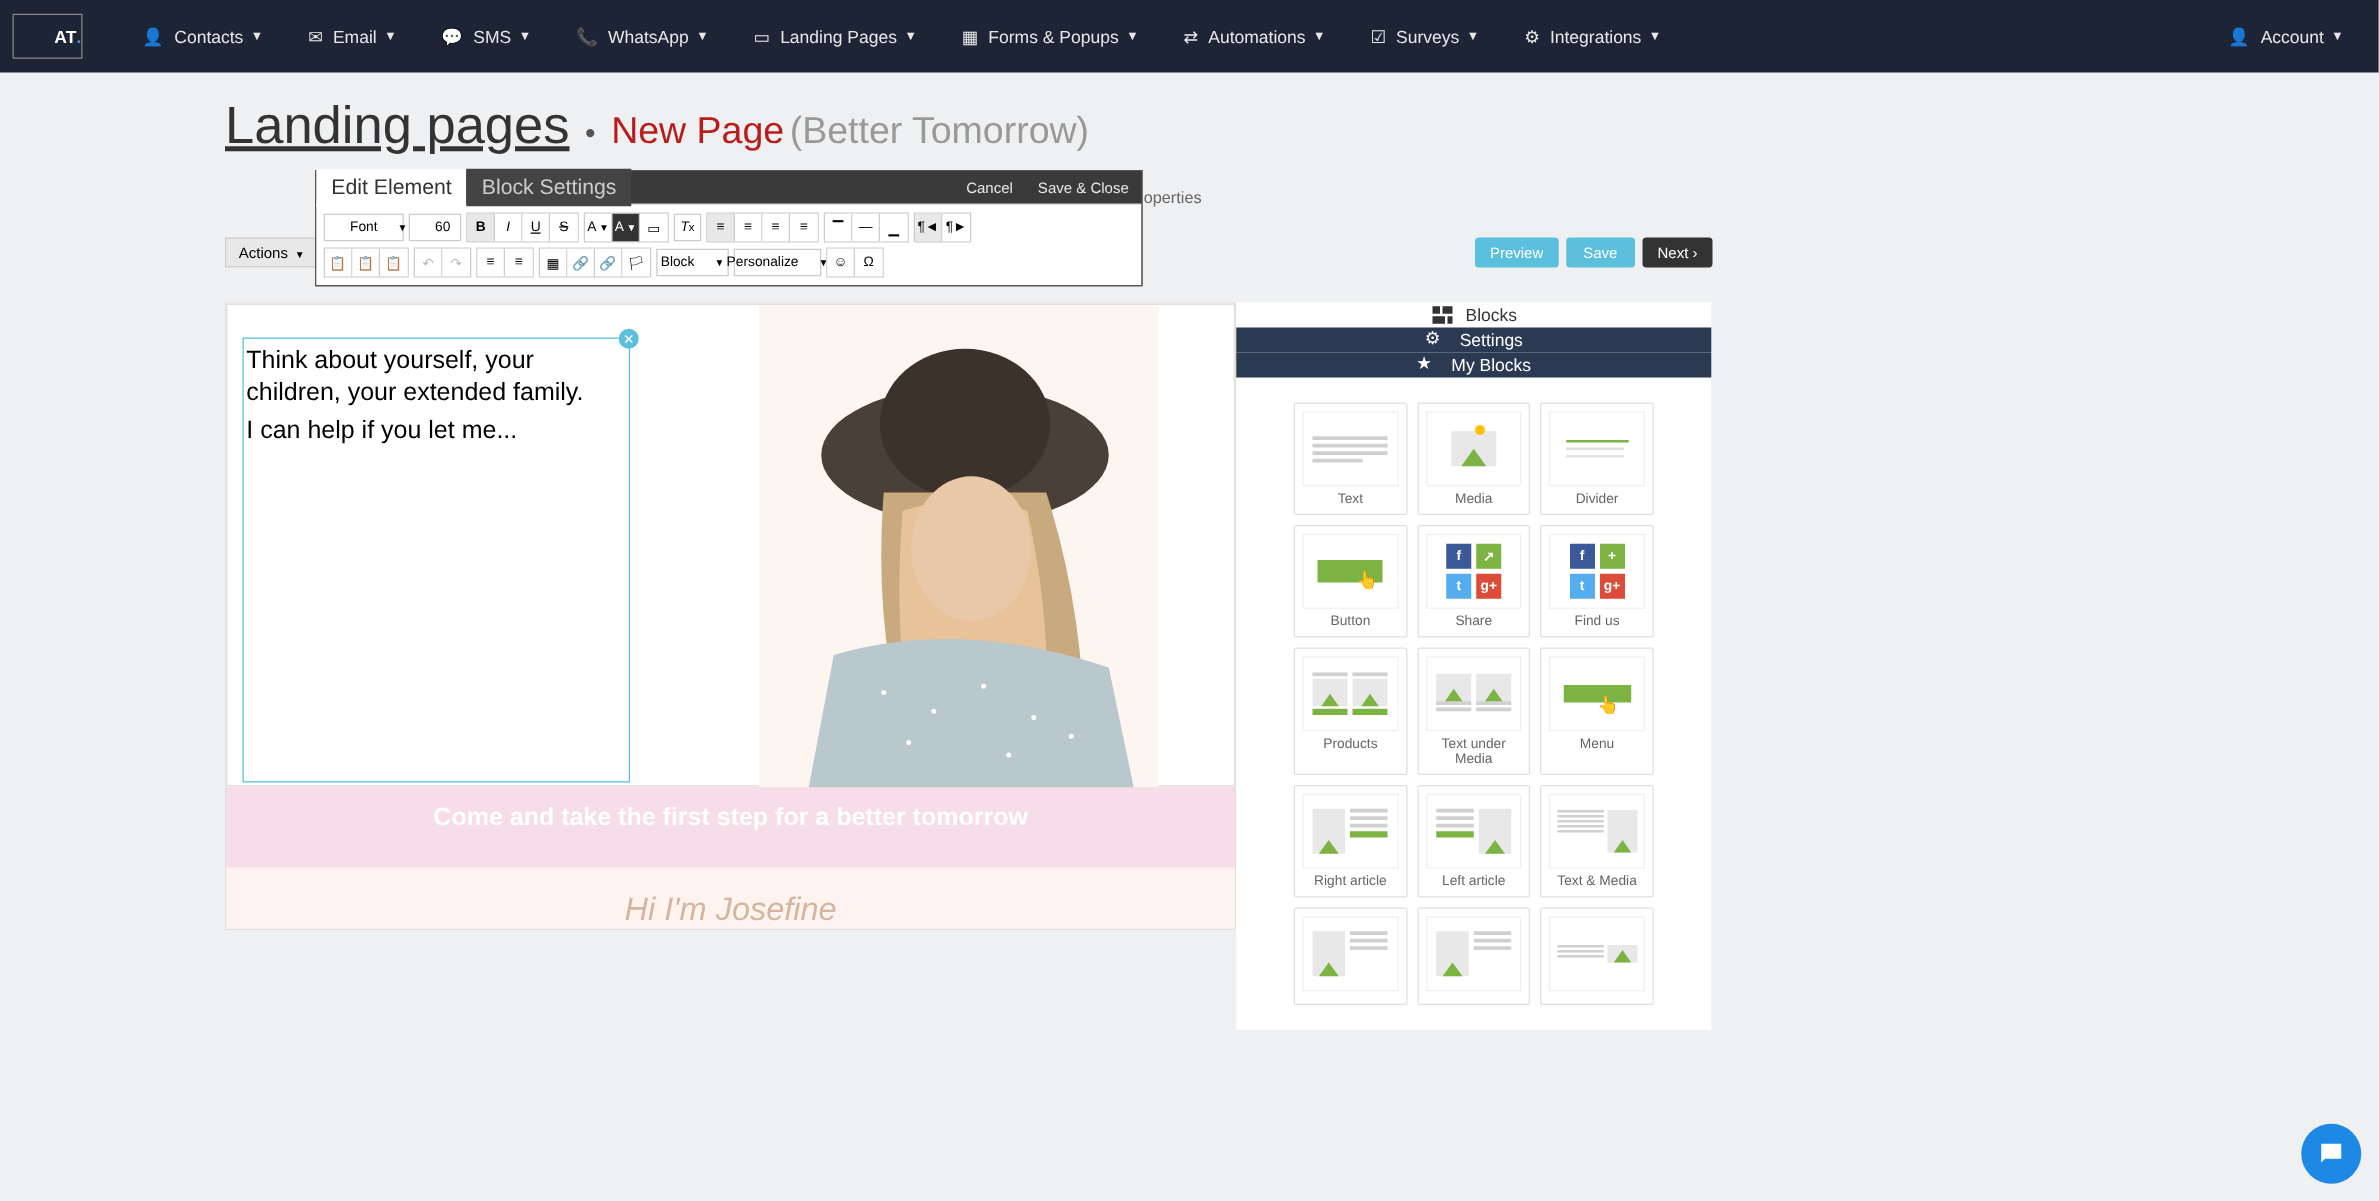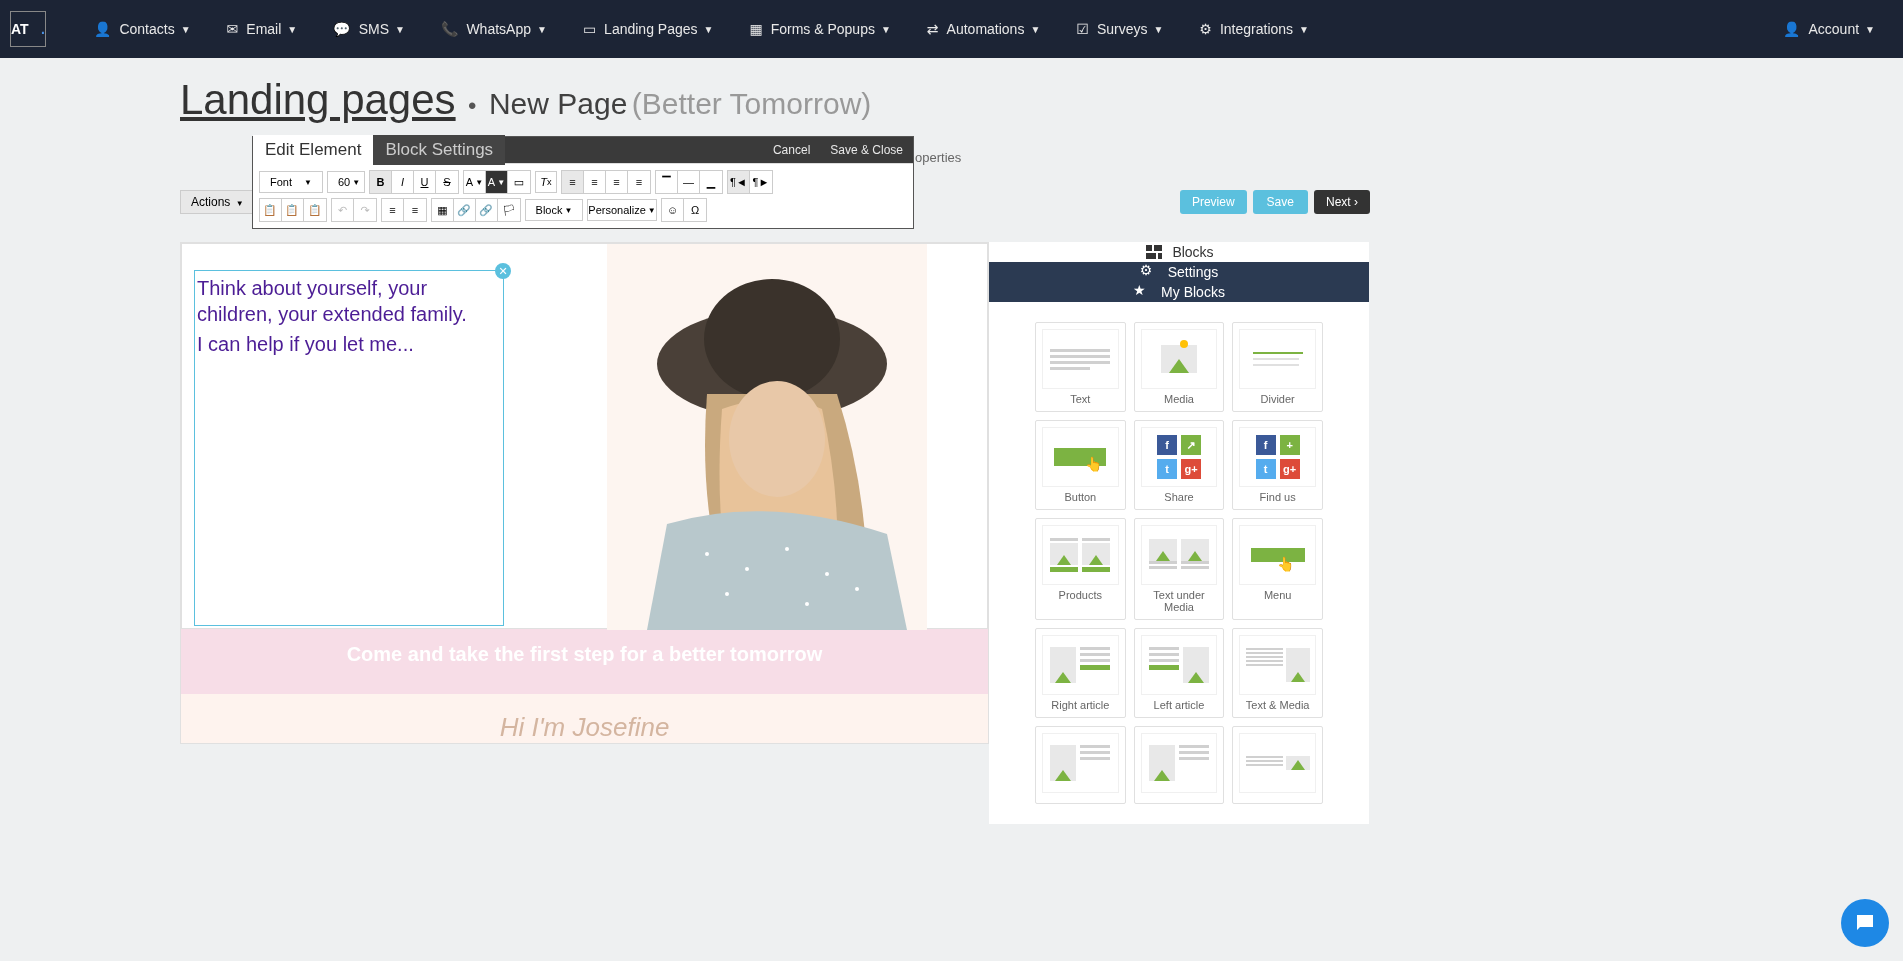--- a/index.html
+++ b/index.html
@@ -1,45 +1,45 @@
 <!DOCTYPE html>
 <html><head>
 <meta charset="utf-8">
 <style>
 * { margin: 0; padding: 0; box-sizing: border-box; }
 body { font-family: Arial, sans-serif; background: #eef0f1; overflow: hidden; width: 1903px; height: 961px; position: relative; }
 
 
 .topnav { background: #1c2435; height: 58px; display: flex; align-items: center; padding: 0 10px; }
-.logo { width: 36px; height: 36px; border: 1px solid #888; display: flex; align-items: center; justify-content: space-between; color: #fff; font-weight: bold; font-size: 14px; margin-right: 30px; }
+.logo { width: 56px; height: 36px; border: 1px solid #888; display: flex; align-items: center; justify-content: flex-end; color: #fff; font-weight: bold; font-size: 14px; margin-right: 30px; }
 .logo .dot { color: #4a90e2; }
 .nav-item { color: #e8e8e8; display: flex; align-items: center; padding: 0 18px; font-size: 14px; cursor: pointer; height: 58px; }
 .nav-item .nav-icon { margin-right: 8px; }
 .nav-item .caret { margin-left: 6px; font-size: 10px; }
 .nav-spacer { flex: 1; }
 
 
 .breadcrumb-row { padding: 18px 0 0 180px; font-family: Arial, sans-serif; }
 .breadcrumb-row .main-link { font-size: 42px; color: #333; text-decoration: underline; font-weight: normal; }
 .breadcrumb-row .dot-sep { font-size: 24px; color: #555; margin: 0 8px; }
-.breadcrumb-row .sub1 { font-size: 30px; color: #404040; }
+.breadcrumb-row .sub1 { font-size: 30px; color: #b91c1c; }
 .breadcrumb-row .sub2 { font-size: 30px; color: #999; }
 
 
 .editor-toolbar { position: absolute; top: 136px; left: 252px; width: 662px; background: #3a3a3a; border: 1px solid #555; z-index: 50; }
 .editor-tabs { display: flex; align-items: center; height: 26px; background: #3a3a3a; }
 .editor-tab { padding: 5px 12px; font-size: 17px; color: #ccc; background: #444; cursor: pointer; }
 .editor-tab.active { background: #fff; color: #333; }
 .editor-tabs .flex-spacer { flex: 1; }
 .editor-tab-link { color: #e8e8e8; font-size: 12px; padding: 0 10px; cursor: pointer; }
 .editor-formatting { background: #fff; padding: 6px; border-top: 1px solid #ddd; }
 .format-row { display: flex; align-items: center; gap: 4px; margin-bottom: 4px; }
 .format-row:last-child { margin-bottom: 0; }
 .fmt-select, .fmt-btn { border: 1px solid #ccc; background: #fff; height: 22px; font-size: 11px; display: flex; align-items: center; justify-content: center; cursor: pointer; }
-.fmt-select { padding: 0 10px; }
+.fmt-select { padding: 0 20px; gap: 14px; }
 .fmt-select.font { width: 64px; justify-content: space-between; }
 .fmt-select.size { width: 38px; justify-content: space-between; }
 .fmt-select.normal { width: 58px; }
 .fmt-select.personalize { width: 70px; }
 .fmt-btn { width: 22px; }
 .fmt-btn.active { background: #e8e8e8; border-color: #999; }
 .fmt-group { display: flex; border: 1px solid #ccc; }
 .fmt-group .fmt-btn { border: none; border-right: 1px solid #ccc; }
 .fmt-group .fmt-btn:last-child { border-right: none; }
 .fmt-caret { font-size: 8px; margin-left: 2px; }
@@ -54,21 +54,21 @@
 
 
 .properties-link { position: absolute; top: 150px; left: 915px; color: #666; font-size: 13px; }
 
 
 .canvas-wrap { position: absolute; top: 242px; left: 180px; width: 809px; border: 1px solid #e0e0e0; background: #fef3ee; }
 .canvas-hero { position: relative; height: 386px; background: #fff; border: 1px solid #e0e0e0; }
 .hero-text-box { position: absolute; left: 12px; top: 26px; width: 310px; height: 356px; border: 1px solid #5bc0de; padding: 0 2px; }
 .hero-text-box .close-x { position: absolute; right: -8px; top: -8px; width: 16px; height: 16px; background: #5bc0de; border-radius: 50%; color: #fff; font-size: 11px; display: flex; align-items: center; justify-content: center; cursor: pointer; }
 .hero-h1 { color: #c08bcf; font-size: 47px; font-weight: 300; line-height: 1.15; margin-top: 92px; font-family: 'Segoe UI', Arial, sans-serif; letter-spacing: -1px; }
-.hero-p { color: #4c1d95; font-size: 20px; line-height: 1.3; margin-top: 4px; font-weight: 300; }
+.hero-p { color: #000000; font-size: 20px; line-height: 1.3; margin-top: 4px; font-weight: 300; }
 .hero-image { position: absolute; right: 60px; top: 0; width: 320px; height: 386px; }
 .hero-image svg { width: 100%; height: 100%; }
 
 .canvas-cta { background: #f7dde7; padding: 14px 0 18px 0; text-align: center; }
 .cta-title { color: #fff; font-size: 20px; font-weight: bold; margin-bottom: 10px; }
 .cta-row { display: flex; justify-content: center; gap: 8px; }
 .cta-input { width: 164px; height: 30px; background: #fff; border: none; padding: 0 8px; font-size: 11px; color: #d9aec0; }
 .cta-input::placeholder { color: #e8c5d3; }
 .cta-btn { background: #f8b6d0; color: #fff; border: none; padding: 0 20px; height: 30px; font-size: 13px; font-weight: bold; cursor: pointer; }
 .canvas-footer-h { text-align: center; color: #d4b5a0; font-size: 26px; padding: 18px 0 0 0; font-style: italic; }

